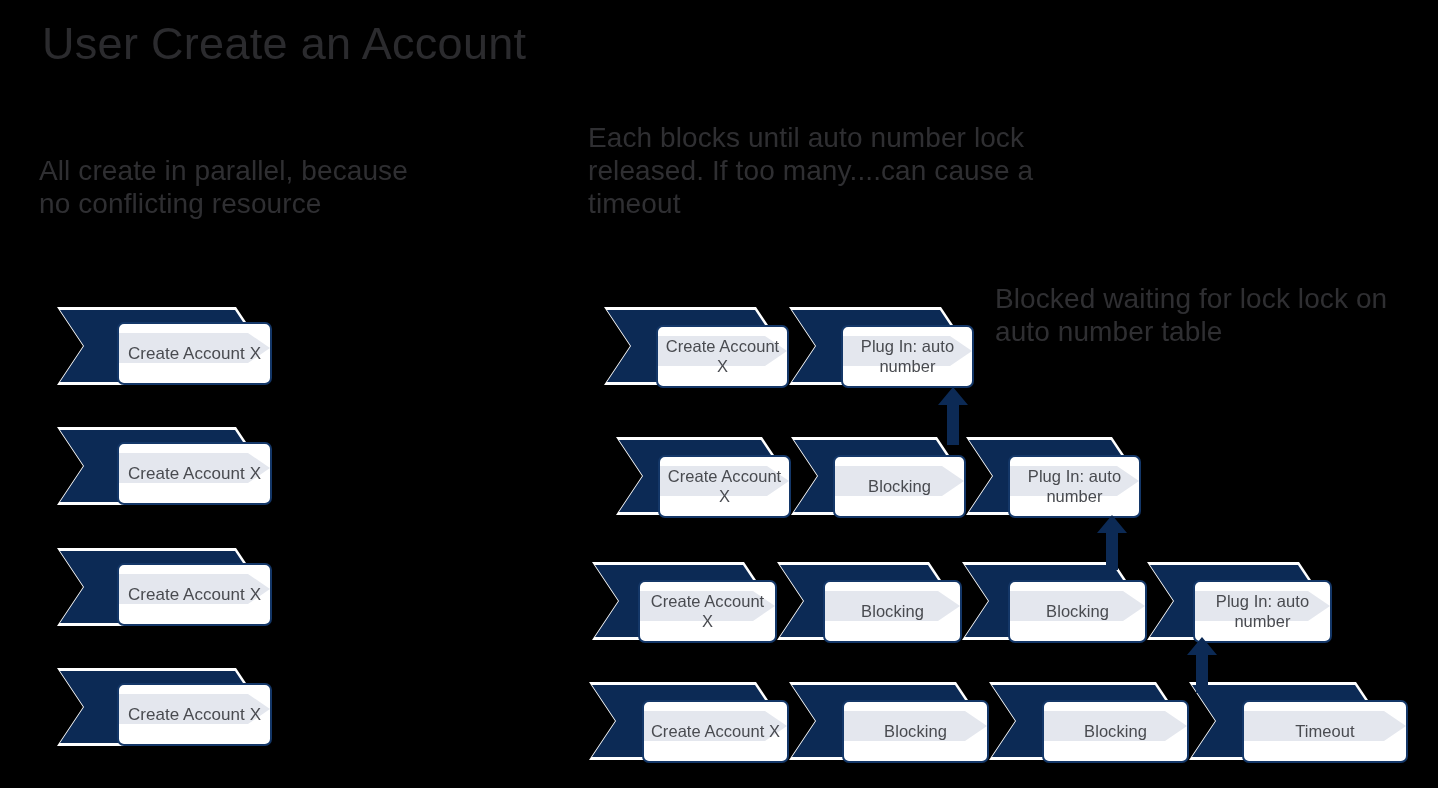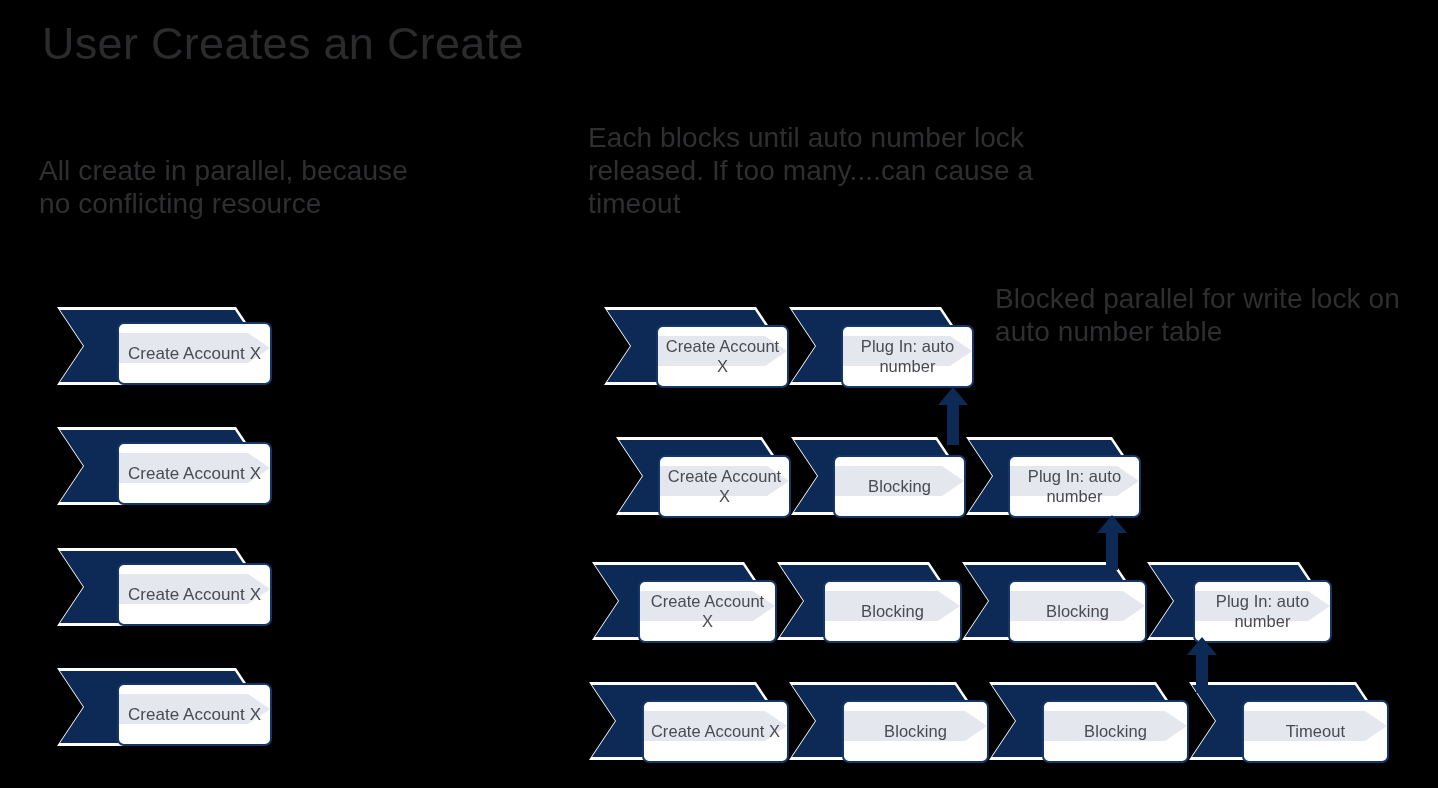--- a/index.html
+++ b/index.html
@@ -107,27 +107,27 @@
   .up-arrow {
     position: absolute;
     width: 30px;
     z-index: 5;
   }
   .up-arrow svg { display: block; }
 </style>
 </head>
 <body>
 
-<div class="slide-title">User Creates an Create</div>
+<div class="slide-title">User Create an Account</div>
 
 <div class="note note-left">All create in parallel, because no conflicting resource</div>
 
 <div class="note note-mid">Each blocks until auto number lock released. If too many....can cause a timeout</div>
 
-<div class="note note-right">Blocked parallel for write lock on auto number table</div>
+<div class="note note-right">Blocked waiting for lock lock on auto number table</div>
 
 <div class="flow-row" style="left:57px; top:307px;">
   <div class="node" style="left:0; width:215px;">
     <div class="chevron-outline" style="width:205px;"></div>
     <div class="chevron-fill" style="width:199px;"></div>
     <div class="callout" style="left:60px; top:15px; width:155px; height:63px;">
       <div class="callout-inner-chevron"></div>
       <div class="callout-label big">Create Account X</div>
     </div>
   </div>
@@ -268,21 +268,21 @@
     <div class="chevron-outline" style="width:193px;"></div>
     <div class="chevron-fill" style="width:187px;"></div>
     <div class="callout" style="left:53px; top:18px; width:147px; height:63px;">
       <div class="callout-inner-chevron"></div>
       <div class="callout-label">Blocking</div>
     </div>
   </div>
   <div class="node" style="left:600px; width:200px;">
     <div class="chevron-outline" style="width:193px;"></div>
     <div class="chevron-fill" style="width:187px;"></div>
-    <div class="callout" style="left:53px; top:18px; width:147px; height:63px;">
+    <div class="callout" style="left:53px; top:18px; width:166px; height:63px;">
       <div class="callout-inner-chevron"></div>
       <div class="callout-label">Timeout</div>
     </div>
   </div>
 </div>
 
 <div class="up-arrow" style="left:938px; top:387px; height:58px;">
   <svg width="30" height="58" viewBox="0 0 30 58" aria-hidden="true">
     <polygon points="15,0 30,18 21,18 21,58 9,58 9,18 0,18" fill="#0c2a55"></polygon>
   </svg>

